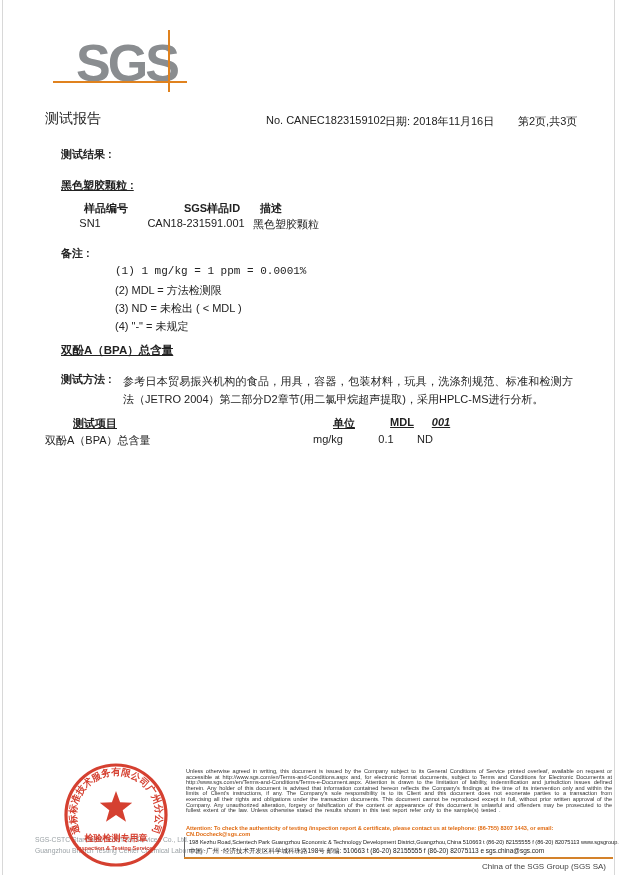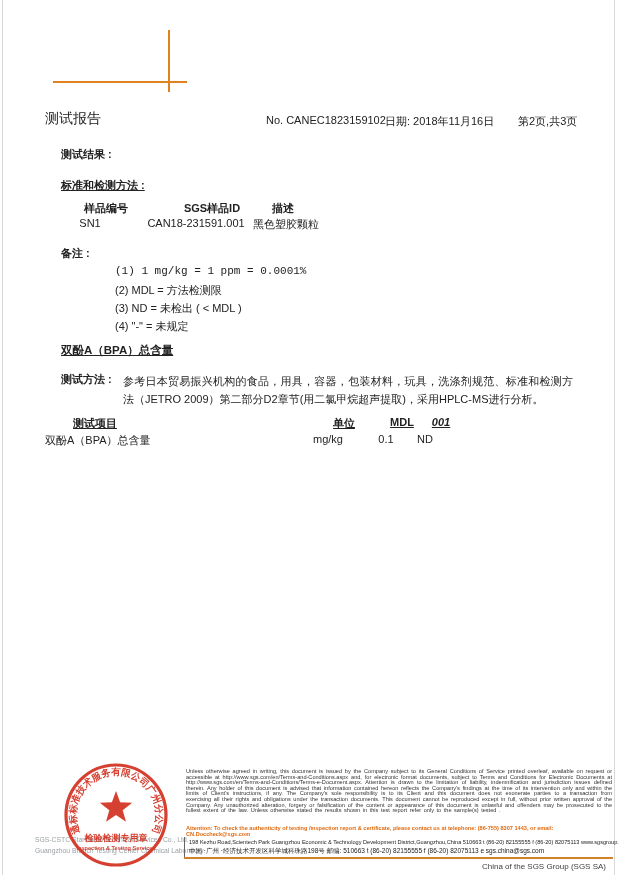--- a/index.html
+++ b/index.html
@@ -35,49 +35,50 @@
   .stamp-svg { opacity:0.92; }
 </style>
 </head>
 <body>
 
 <div class="page">
 
   <div class="abs edge" style="left:2px;"></div>
   <div class="abs edge" style="left:614px;"></div>
 
+  <div class="abs logo-text" style="left:76px; top:37px;">SGS</div>
   <div class="abs o-line" style="left:53px; top:81px; width:134px; height:2px;"></div>
   <div class="abs o-line" style="left:168px; top:30px; width:2px; height:62px;"></div>
 
   <div class="abs t-title" style="left:45px; top:110px;">测试报告</div>
   <div class="abs t-body" style="left:218px; top:114px;padding-left:48px;">No. CANEC1823159102</div>
   <div class="abs t-body" style="left:385px; top:114px;">日期: 2018年11月16日</div>
   <div class="abs t-body" style="left:518px; top:114px;">第2页,共3页</div>
 
   <div class="abs t-body t-bold" style="left:45px; top:147px;">测试结果 :</div>
 
-  <div class="abs t-body t-bold u" style="left:45px; top:178px;">标准和检测方法 :</div>
+  <div class="abs t-body t-bold u" style="left:45px; top:178px;">黑色塑胶颗粒 :</div>
 
   <div class="abs t-body t-bold ctr" style="left:48px; top:201px; width:84px;">样品编号</div>
   <div class="abs t-body t-bold ctr" style="left:146px; top:201px; width:100px;">SGS样品ID</div>
-  <div class="abs t-body t-bold" style="left:256px; top:201px;">描述</div>
+  <div class="abs t-body t-bold" style="left:244px; top:201px;">描述</div>
 
   <div class="abs t-body ctr" style="left:48px; top:217px; width:84px;">SN1</div>
   <div class="abs t-body ctr" style="left:146px; top:217px; width:100px;">CAN18-231591.001</div>
   <div class="abs t-body" style="left:253px; top:217px;">黑色塑胶颗粒</div>
 
   <div class="abs t-body t-bold" style="left:45px; top:246px;">备注 :</div>
   <div class="abs t-body" style="left:115px; top:265px;font-family:Liberation Mono, monospace;">(1) 1 mg/kg = 1 ppm = 0.0001%</div>
   <div class="abs t-body" style="left:115px; top:283px;">(2) MDL = 方法检测限</div>
   <div class="abs t-body" style="left:115px; top:301px;">(3) ND = 未检出 ( &lt; MDL )</div>
   <div class="abs t-body" style="left:115px; top:319px;">(4) "-" = 未规定</div>
 
   <div class="abs t-body t-bold u" style="left:45px; top:343px; font-size:11.5px;">双酚A（BPA）总含量</div>
   <div class="abs t-body t-bold" style="left:45px; top:372px;">测试方法 :</div>
-  <div class="abs t-body" style="left:123px; top:372px; width:450px; line-height:18px; text-align:justify;">参考日本贸易振兴机构的食品，用具，容器，包装材料，玩具，洗涤剂规范、标准和检测方法（JETRO 2009）第二部分D2章节(用二氯甲烷超声提取)，采用HPLC-MS进行分析。</div>
+  <div class="abs t-body" style="left:123px; top:372px; width:450px; line-height:18px; text-align:justify;">参考日本贸易振兴机构的食品，用具，容器，包装材料，玩具，洗涤剂规范、标准和检测方法（JETRO 2004）第二部分D2章节(用二氯甲烷超声提取)，采用HPLC-MS进行分析。</div>
 
   <div class="abs t-body t-bold u" style="left:57px; top:416px;">测试项目</div>
   <div class="abs t-body t-bold u ctr" style="left:306px; top:416px; width:44px;">单位</div>
   <div class="abs t-body t-bold u ctr" style="left:366px; top:416px; width:40px;">MDL</div>
   <div class="abs t-body t-bold u ital ctr" style="left:405px; top:416px; width:40px;">001</div>
 
   <div class="abs t-body" style="left:45px; top:433px;">双酚A（BPA）总含量</div>
   <div class="abs t-body ctr" style="left:306px; top:433px; width:44px;">mg/kg</div>
   <div class="abs t-body ctr" style="left:366px; top:433px; width:40px;">0.1</div>
   <div class="abs t-body ctr" style="left:405px; top:433px; width:40px;">ND</div>

